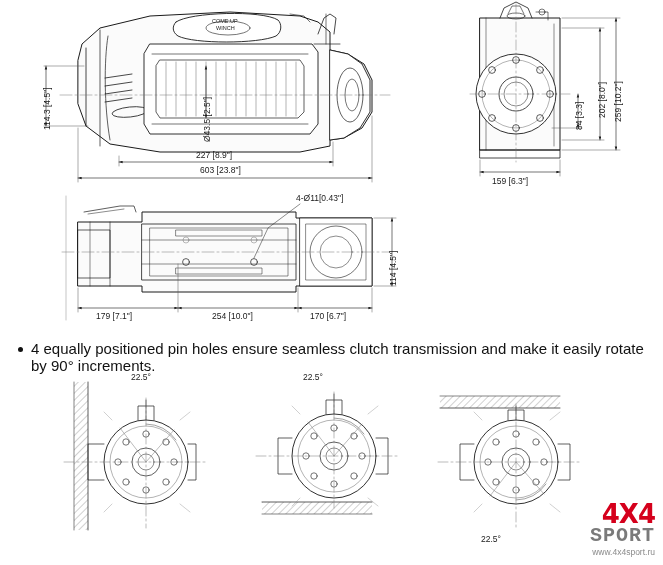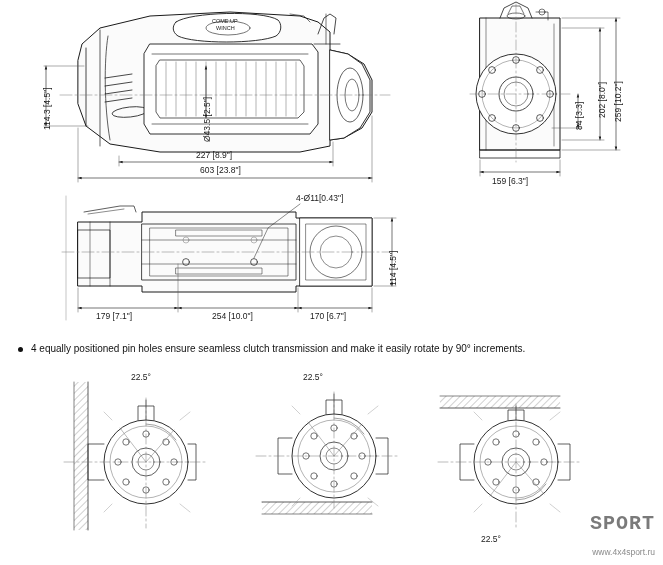--- a/index.html
+++ b/index.html
@@ -38,21 +38,21 @@
   }
   .bullet-dot {
     width: 5px;
     height: 5px;
     border-radius: 50%;
     background: #111;
     margin-top: 7px;
     flex: 0 0 auto;
   }
   .bullet-text {
-    font-size: 10px;
+    font-size: 15px;
     line-height: 17px;
     color: #111;
   }
   .brandbox {
     position: absolute;
     right: 8px;
     bottom: 8px;
     width: 84px;
     text-align: right;
   }
@@ -69,21 +69,21 @@
     font-weight: bold;
     font-size: 20px;
     color: #7a7a7a;
     letter-spacing: 1px;
     line-height: 20px;
   }
   .brand-url {
     font-size: 8.5px;
     color: #8a8a8a;
     letter-spacing: 0px;
-    margin-top: 13px;
+    margin-top: 1px;
   }
   
   .lbl {
     position: absolute;
     font-size: 8.5px;
     color: #1a1a1a;
     white-space: nowrap;
     font-family: "Liberation Sans", sans-serif;
   }
   .lbl.rot {
@@ -443,17 +443,18 @@
   <div class="lbl" style="left:131px; top:372px;">22.5°</div>
   <div class="lbl" style="left:303px; top:372px;">22.5°</div>
   <div class="lbl" style="left:481px; top:534px;">22.5°</div>
 
   <div class="bullet-row">
     <div class="bullet-dot"></div>
     <div class="bullet-text">4 equally positioned pin holes ensure seamless clutch transmission and make it easily rotate by 90° increments.</div>
   </div>
 
   <div class="brandbox">
+    <div class="brand-4x4">4X4</div>
     <div class="brand-sport">SPORT</div>
     <div class="brand-url">www.4x4sport.ru</div>
   </div>
 
 </div>
 
 </body></html>

